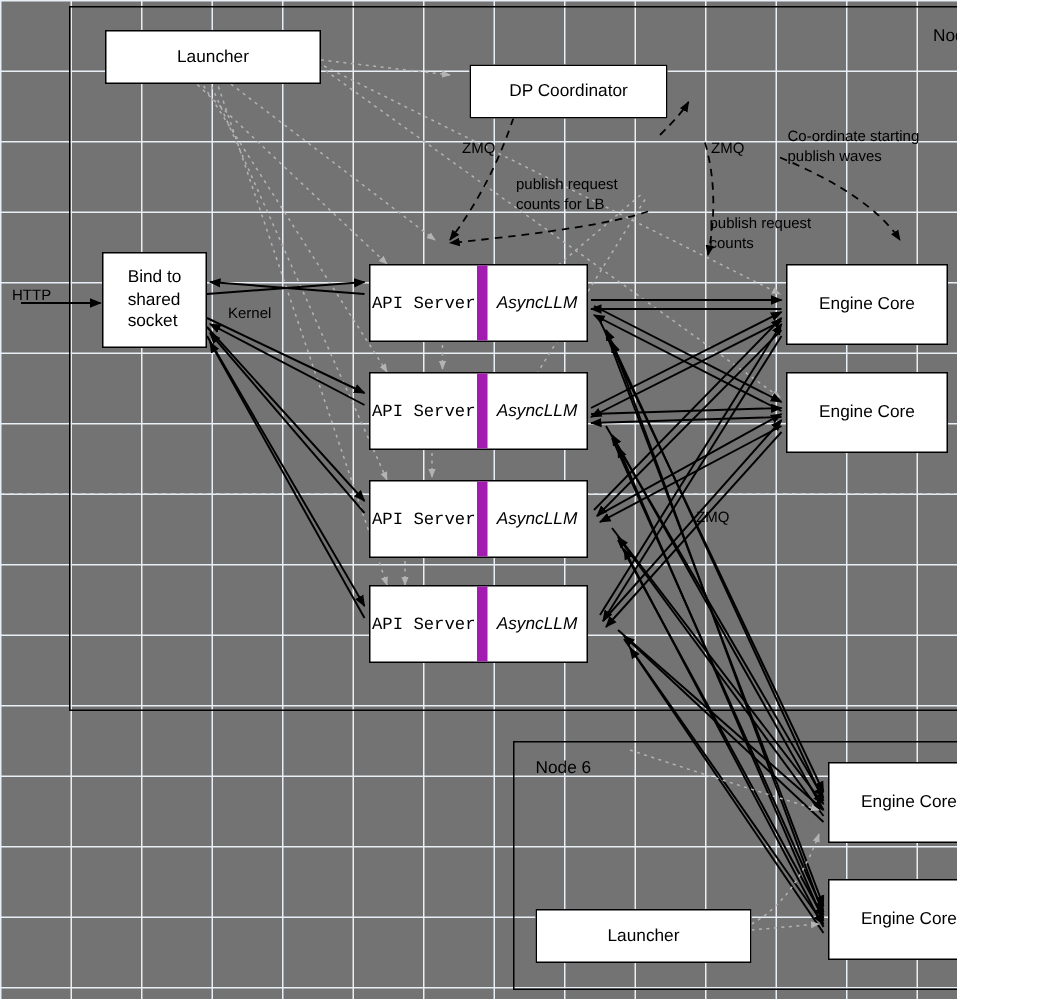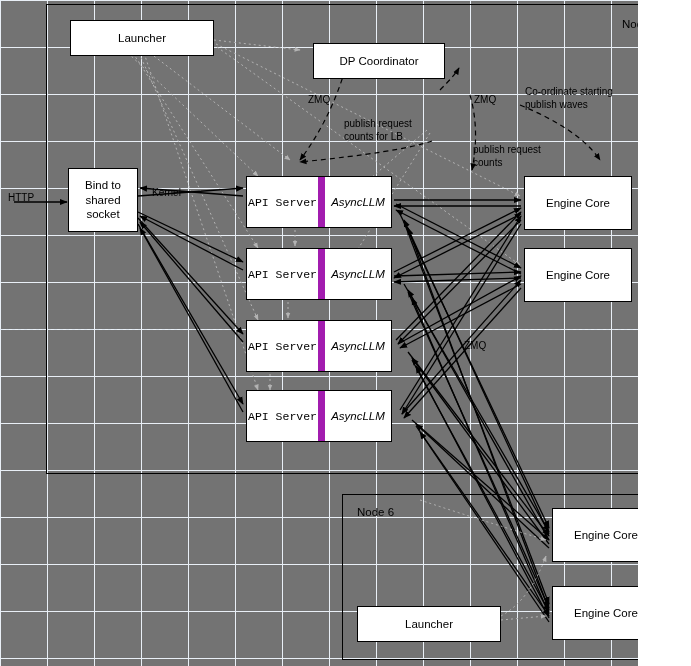--- a/index.html
+++ b/index.html
@@ -30,21 +30,20 @@
     height: 666px;
   }
   .box {
     position: absolute;
     box-sizing: border-box;
     border: 1px solid #000000;
     background: #ffffff;
     display: flex;
     align-items: center;
     justify-content: center;
-    text-align: center;
     font-size: 11.5px;
     color: #000000;
     line-height: 1.25;
     z-index: 5;
   }
   .container {
     position: absolute;
     box-sizing: border-box;
     border: 1px solid #000000;
     background: transparent;
@@ -274,21 +273,21 @@
 
   <div class="box" style="left:524px; top:176px; width:108px; height:54px;">Engine Core</div>
   <div class="box" style="left:524px; top:248px; width:108px; height:54px;">Engine Core</div>
 
   <div class="box" style="left:552px; top:508px; width:108px; height:54px;">Engine Core</div>
   <div class="box" style="left:552px; top:586px; width:108px; height:54px;">Engine Core</div>
 
   <div class="box" style="left:357px; top:606px; width:144px; height:36px;">Launcher</div>
 
   <div class="edge-label" style="left:8px; top:192px;">HTTP</div>
-  <div class="edge-label" style="left:152px; top:187px;">Kernel</div>
+  <div class="edge-label" style="left:152px; top:204px;">Kernel</div>
   <div class="edge-label" style="left:308px; top:94px;">ZMQ</div>
   <div class="edge-label" style="left:474px; top:94px;">ZMQ</div>
   <div class="edge-label" style="left:464px; top:340px;">ZMQ</div>
   <div class="edge-label" style="left:344px; top:118px;">publish request
 counts for LB</div>
   <div class="edge-label" style="left:473px; top:144px;">publish request
 counts</div>
   <div class="edge-label" style="left:525px; top:86px;">Co-ordinate starting
 publish waves</div>
 

